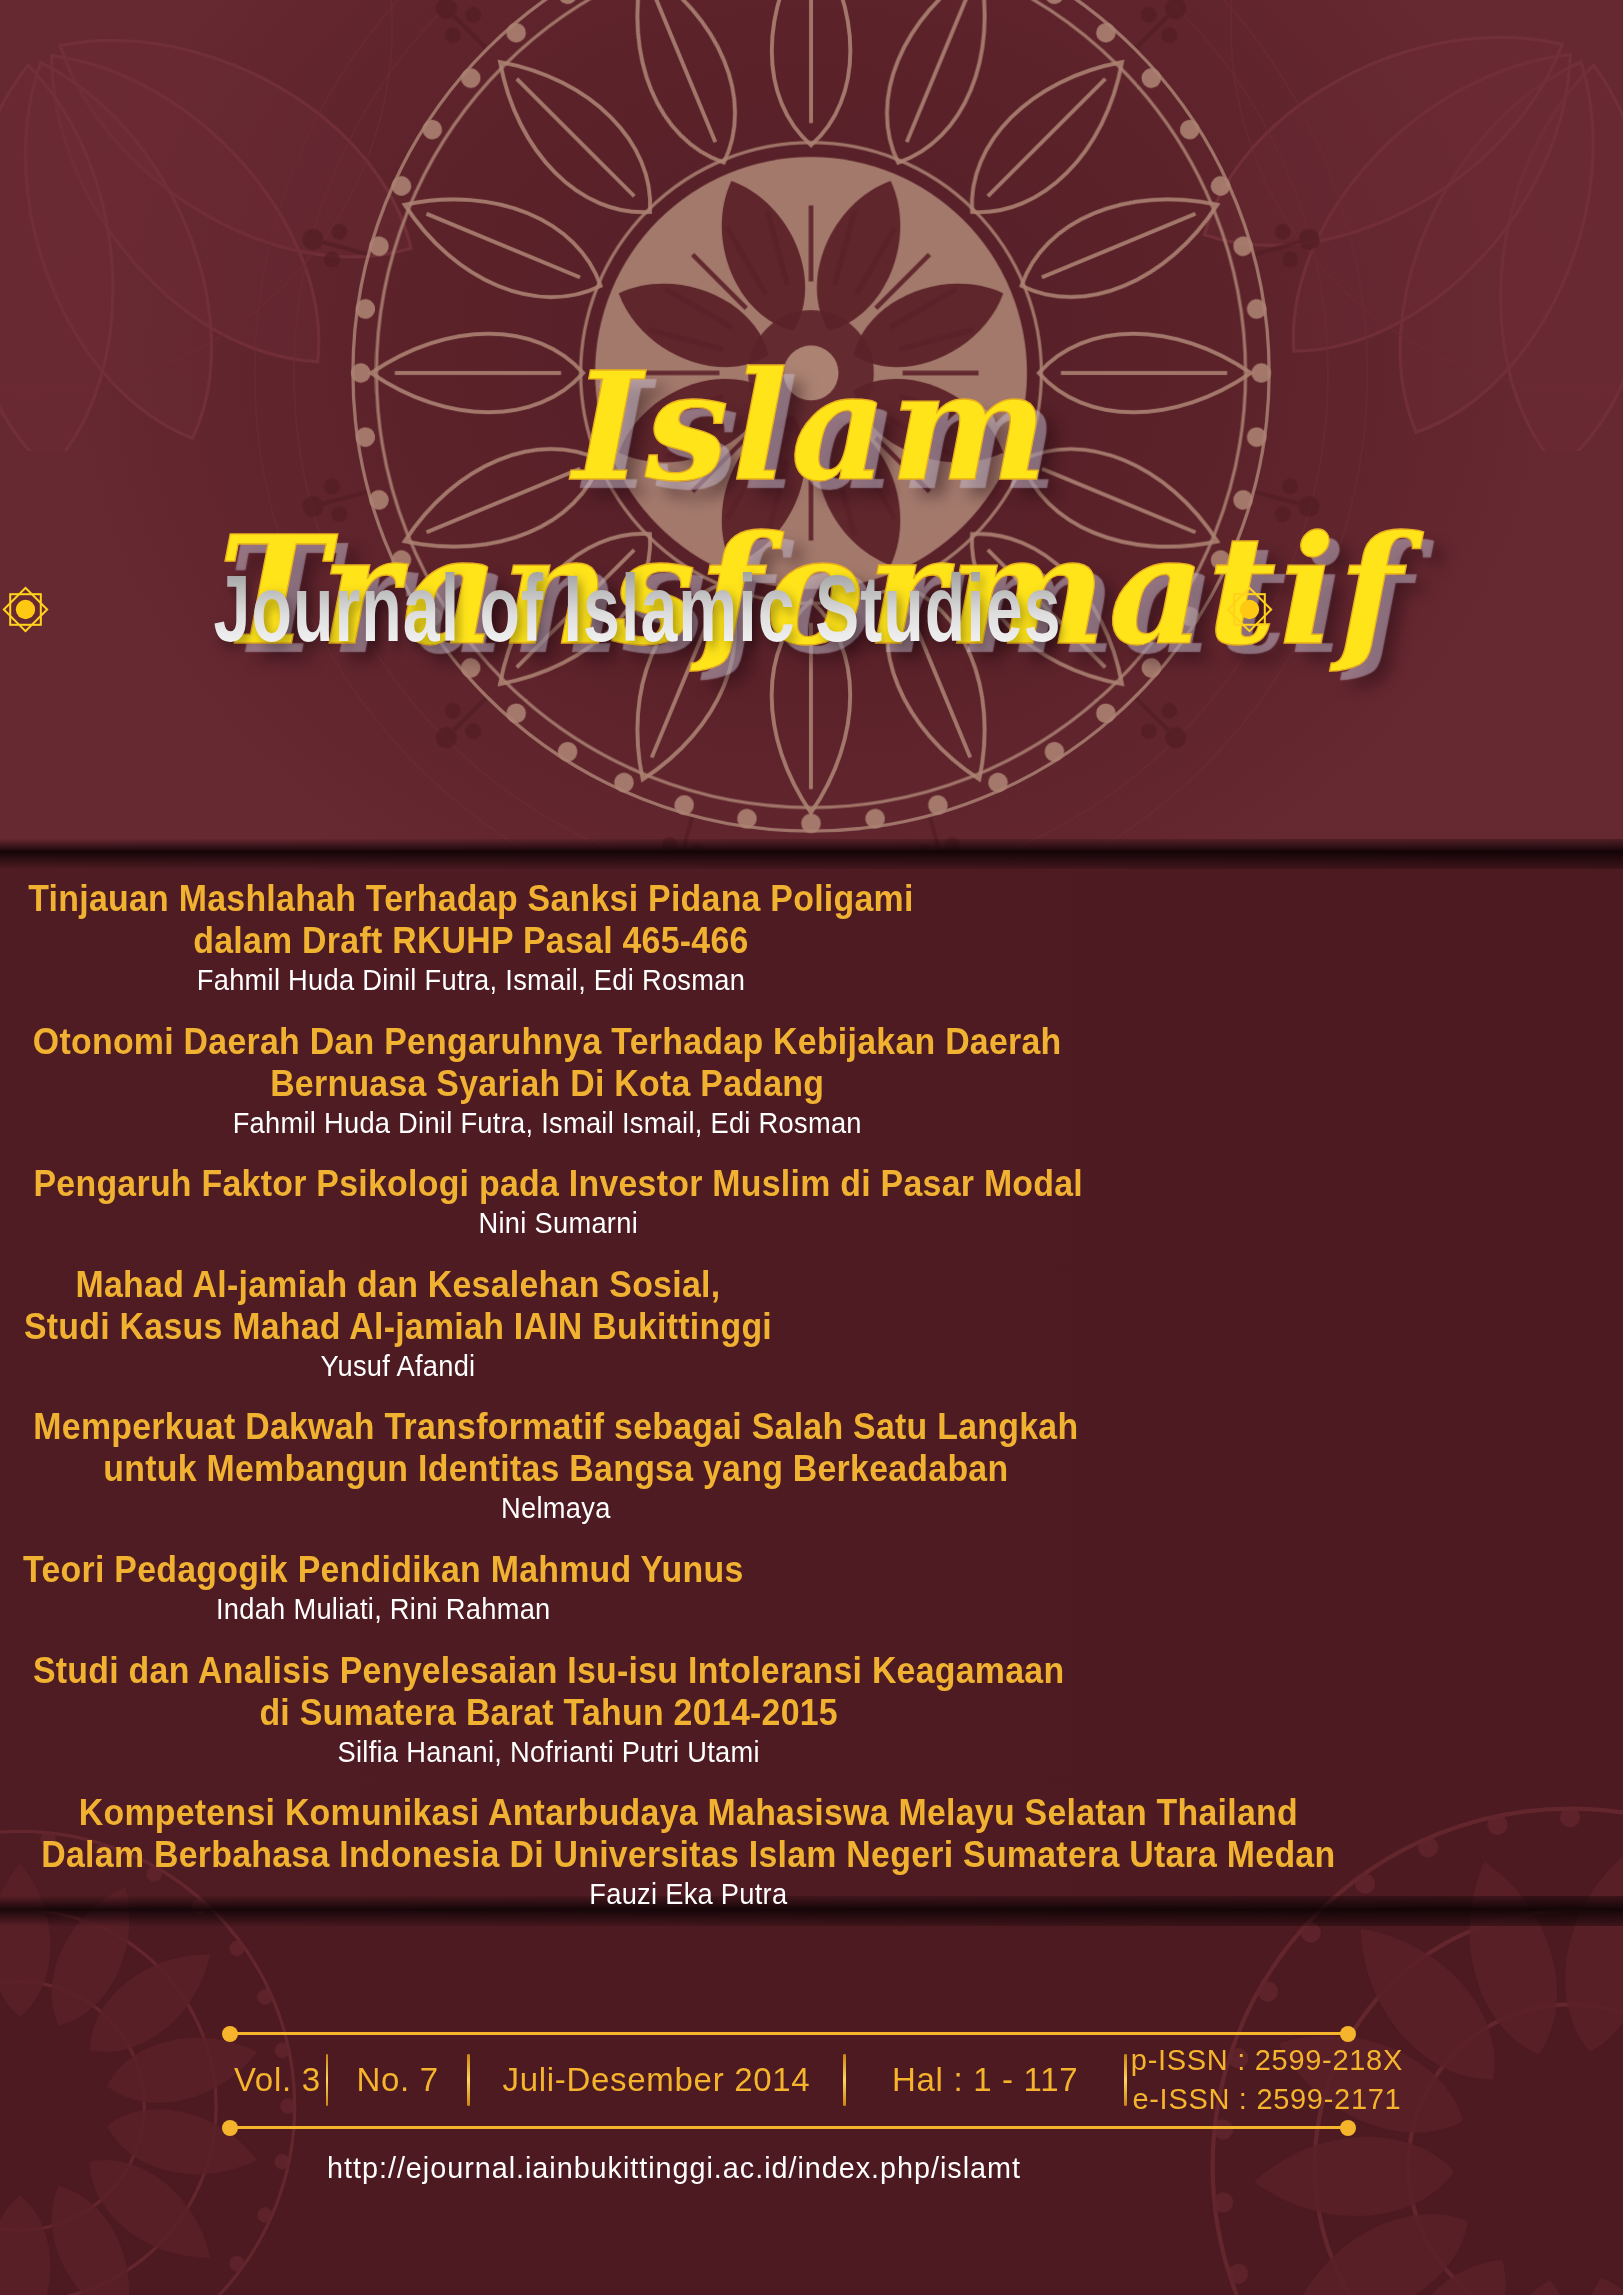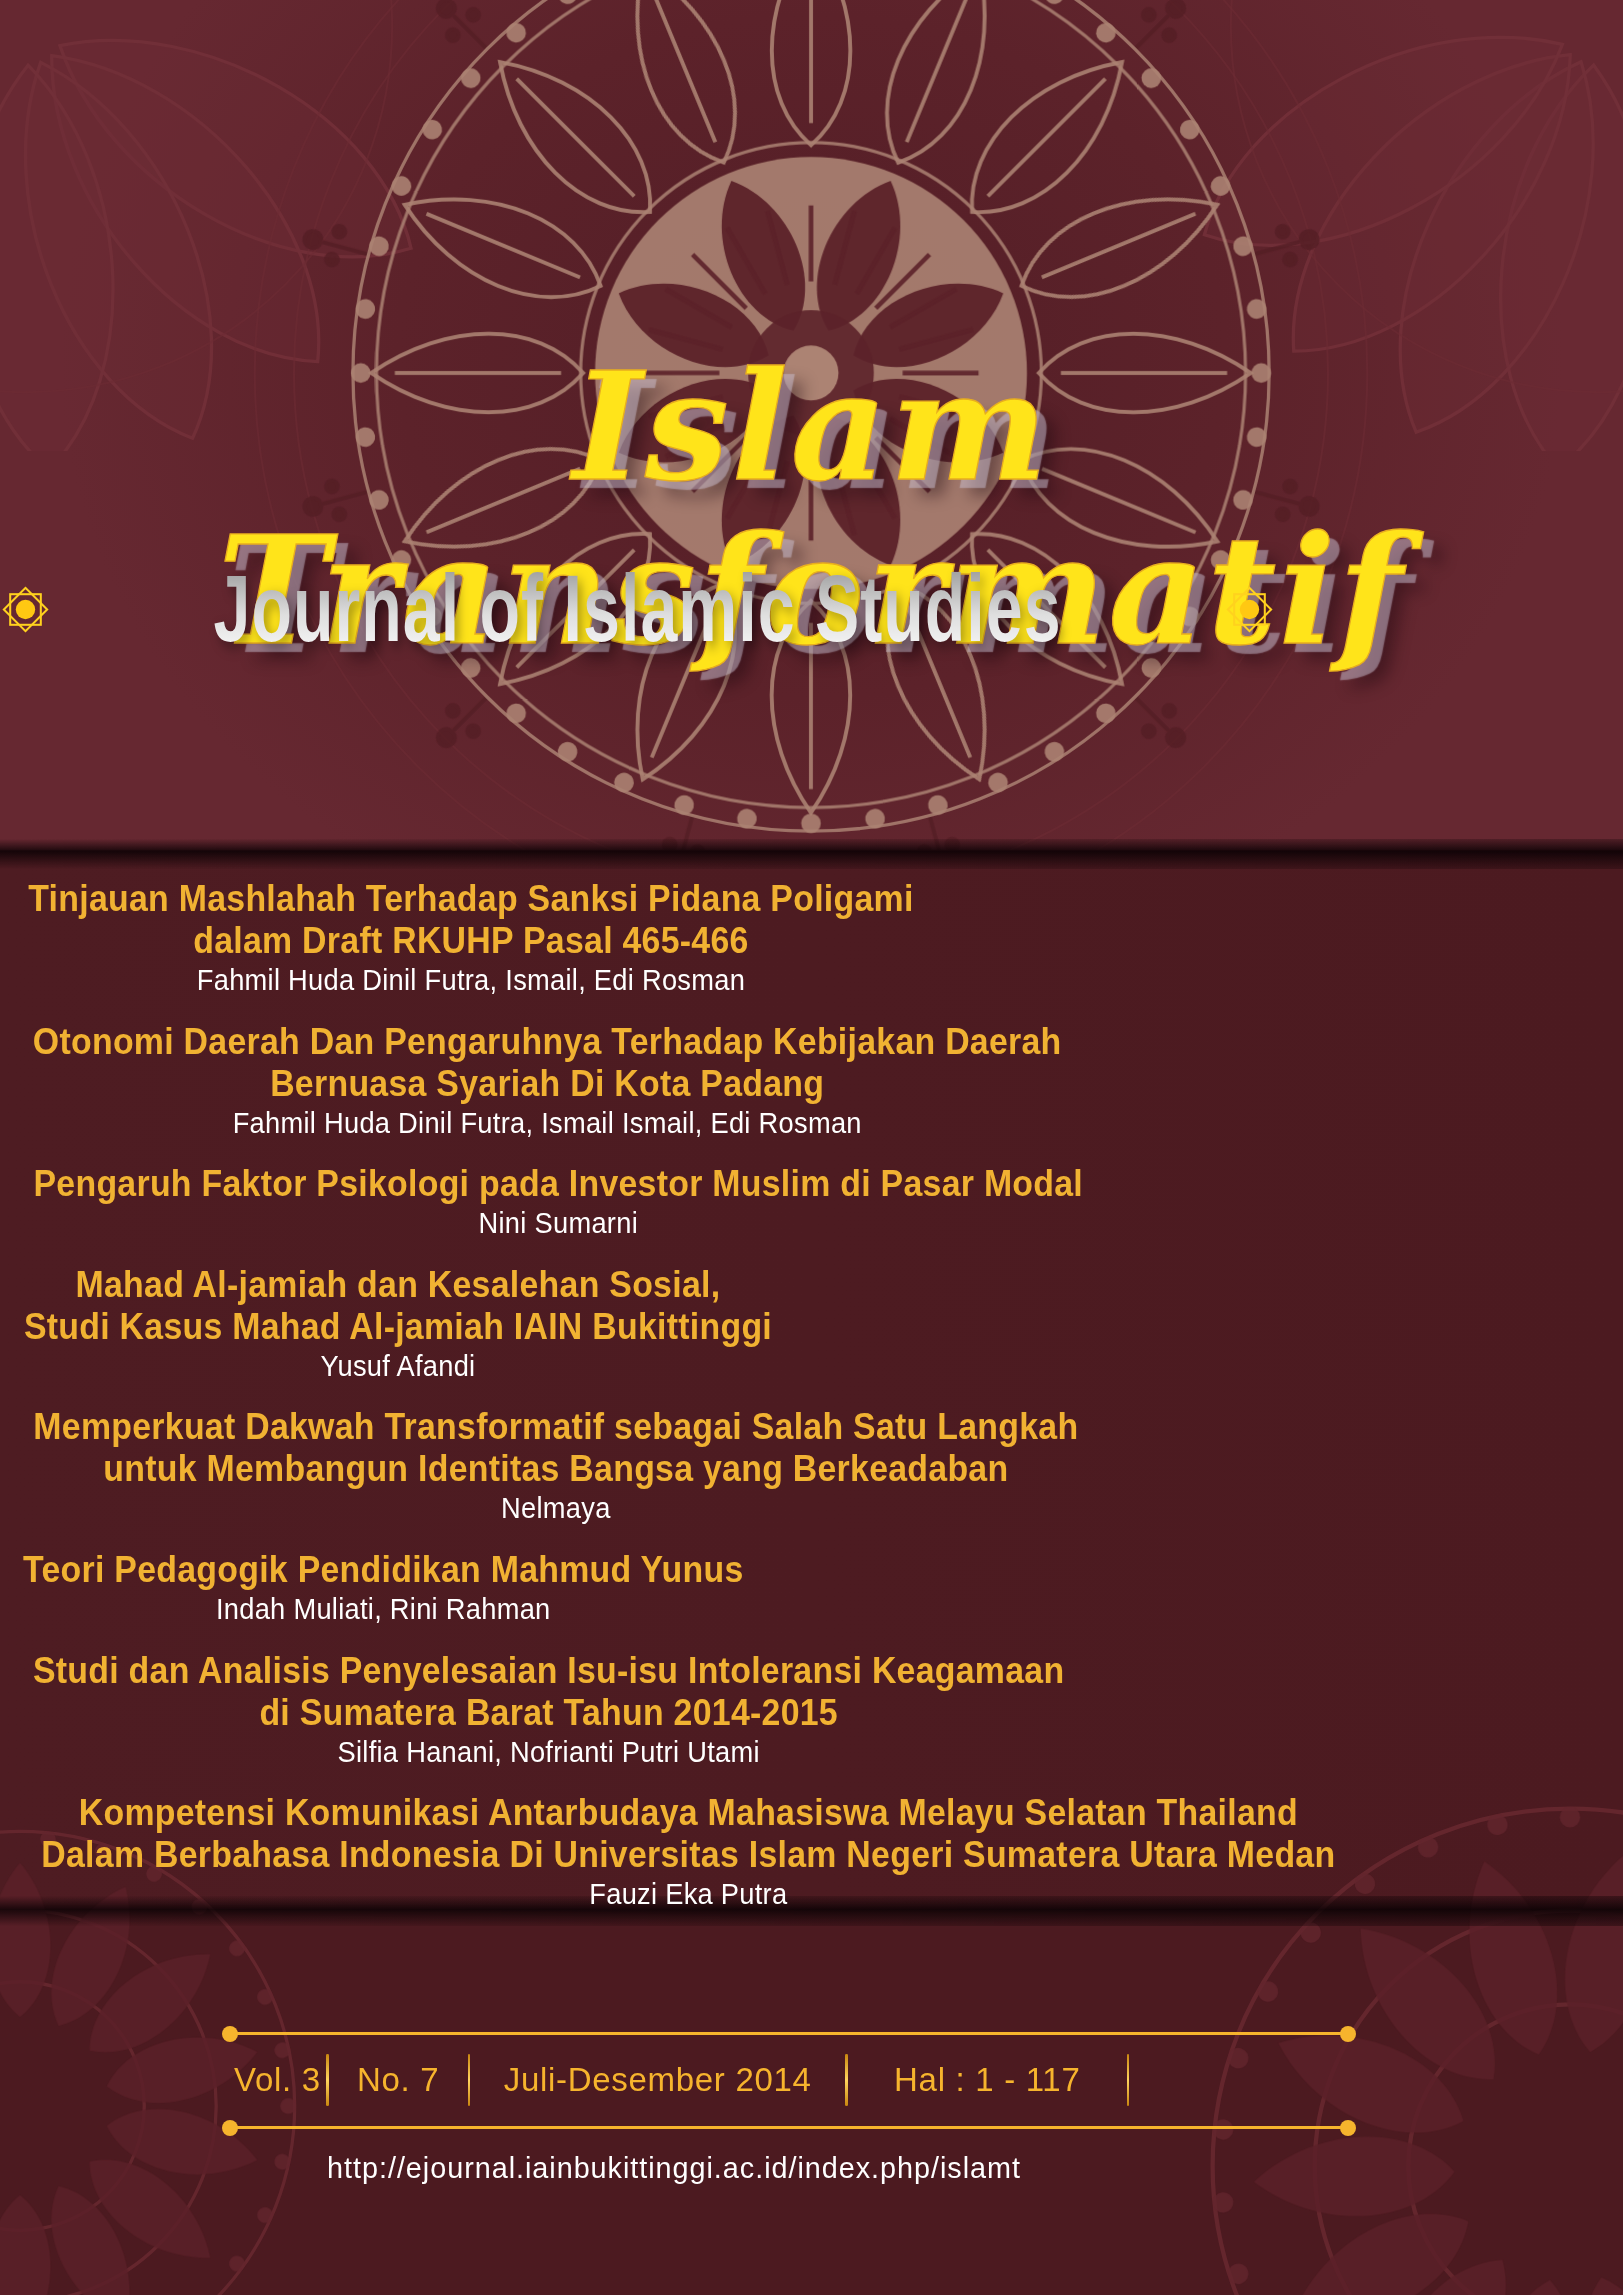--- a/index.html
+++ b/index.html
@@ -446,17 +446,21 @@
 
   <div class="footer-row">
     <div class="f-item f-vol">Vol. 3</div>
     <div class="f-divider"></div>
     <div class="f-item f-no">No. 7</div>
     <div class="f-divider"></div>
     <div class="f-item f-date">Juli-Desember 2014</div>
     <div class="f-divider"></div>
     <div class="f-item f-hal">Hal : 1 - 117</div>
     <div class="f-divider"></div>
+    <div class="f-issn">
+      <div>p-ISSN : 2599-218X</div>
+      <div>e-ISSN : 2599-2171</div>
+    </div>
   </div>
 
   <div class="journal-url">http://ejournal.iainbukittinggi.ac.id/index.php/islamt</div>
 </div>
 
 
 </body></html>

